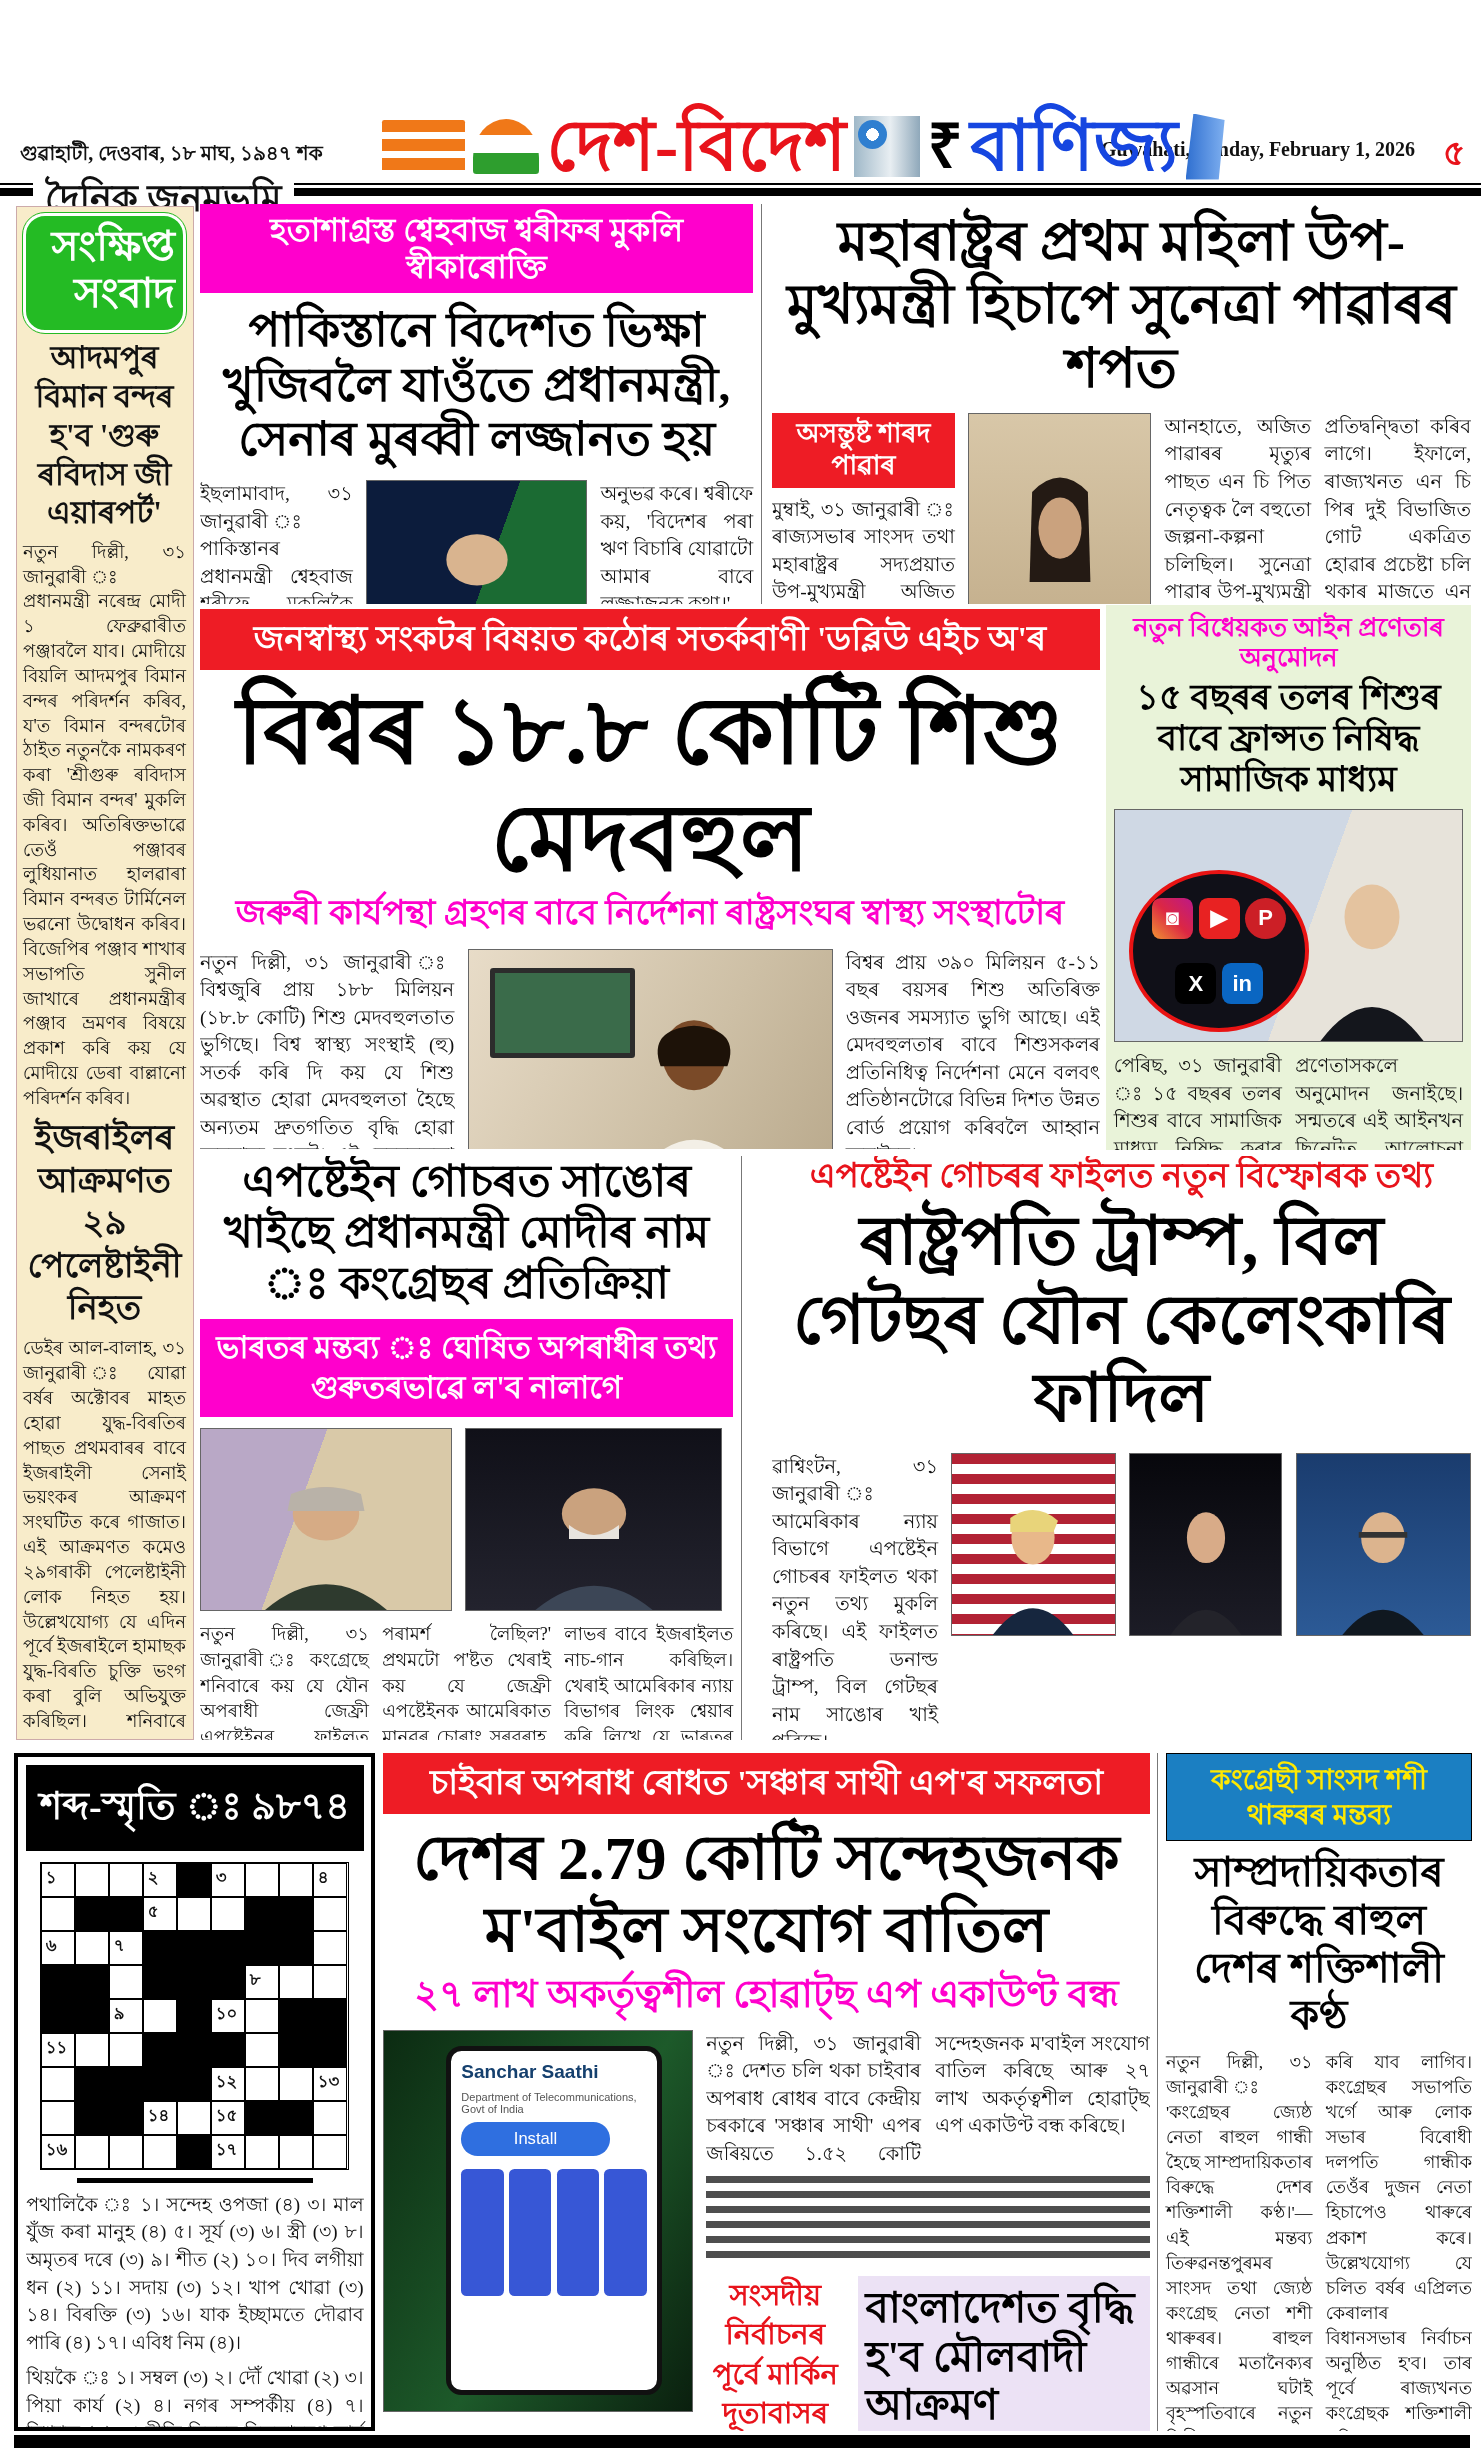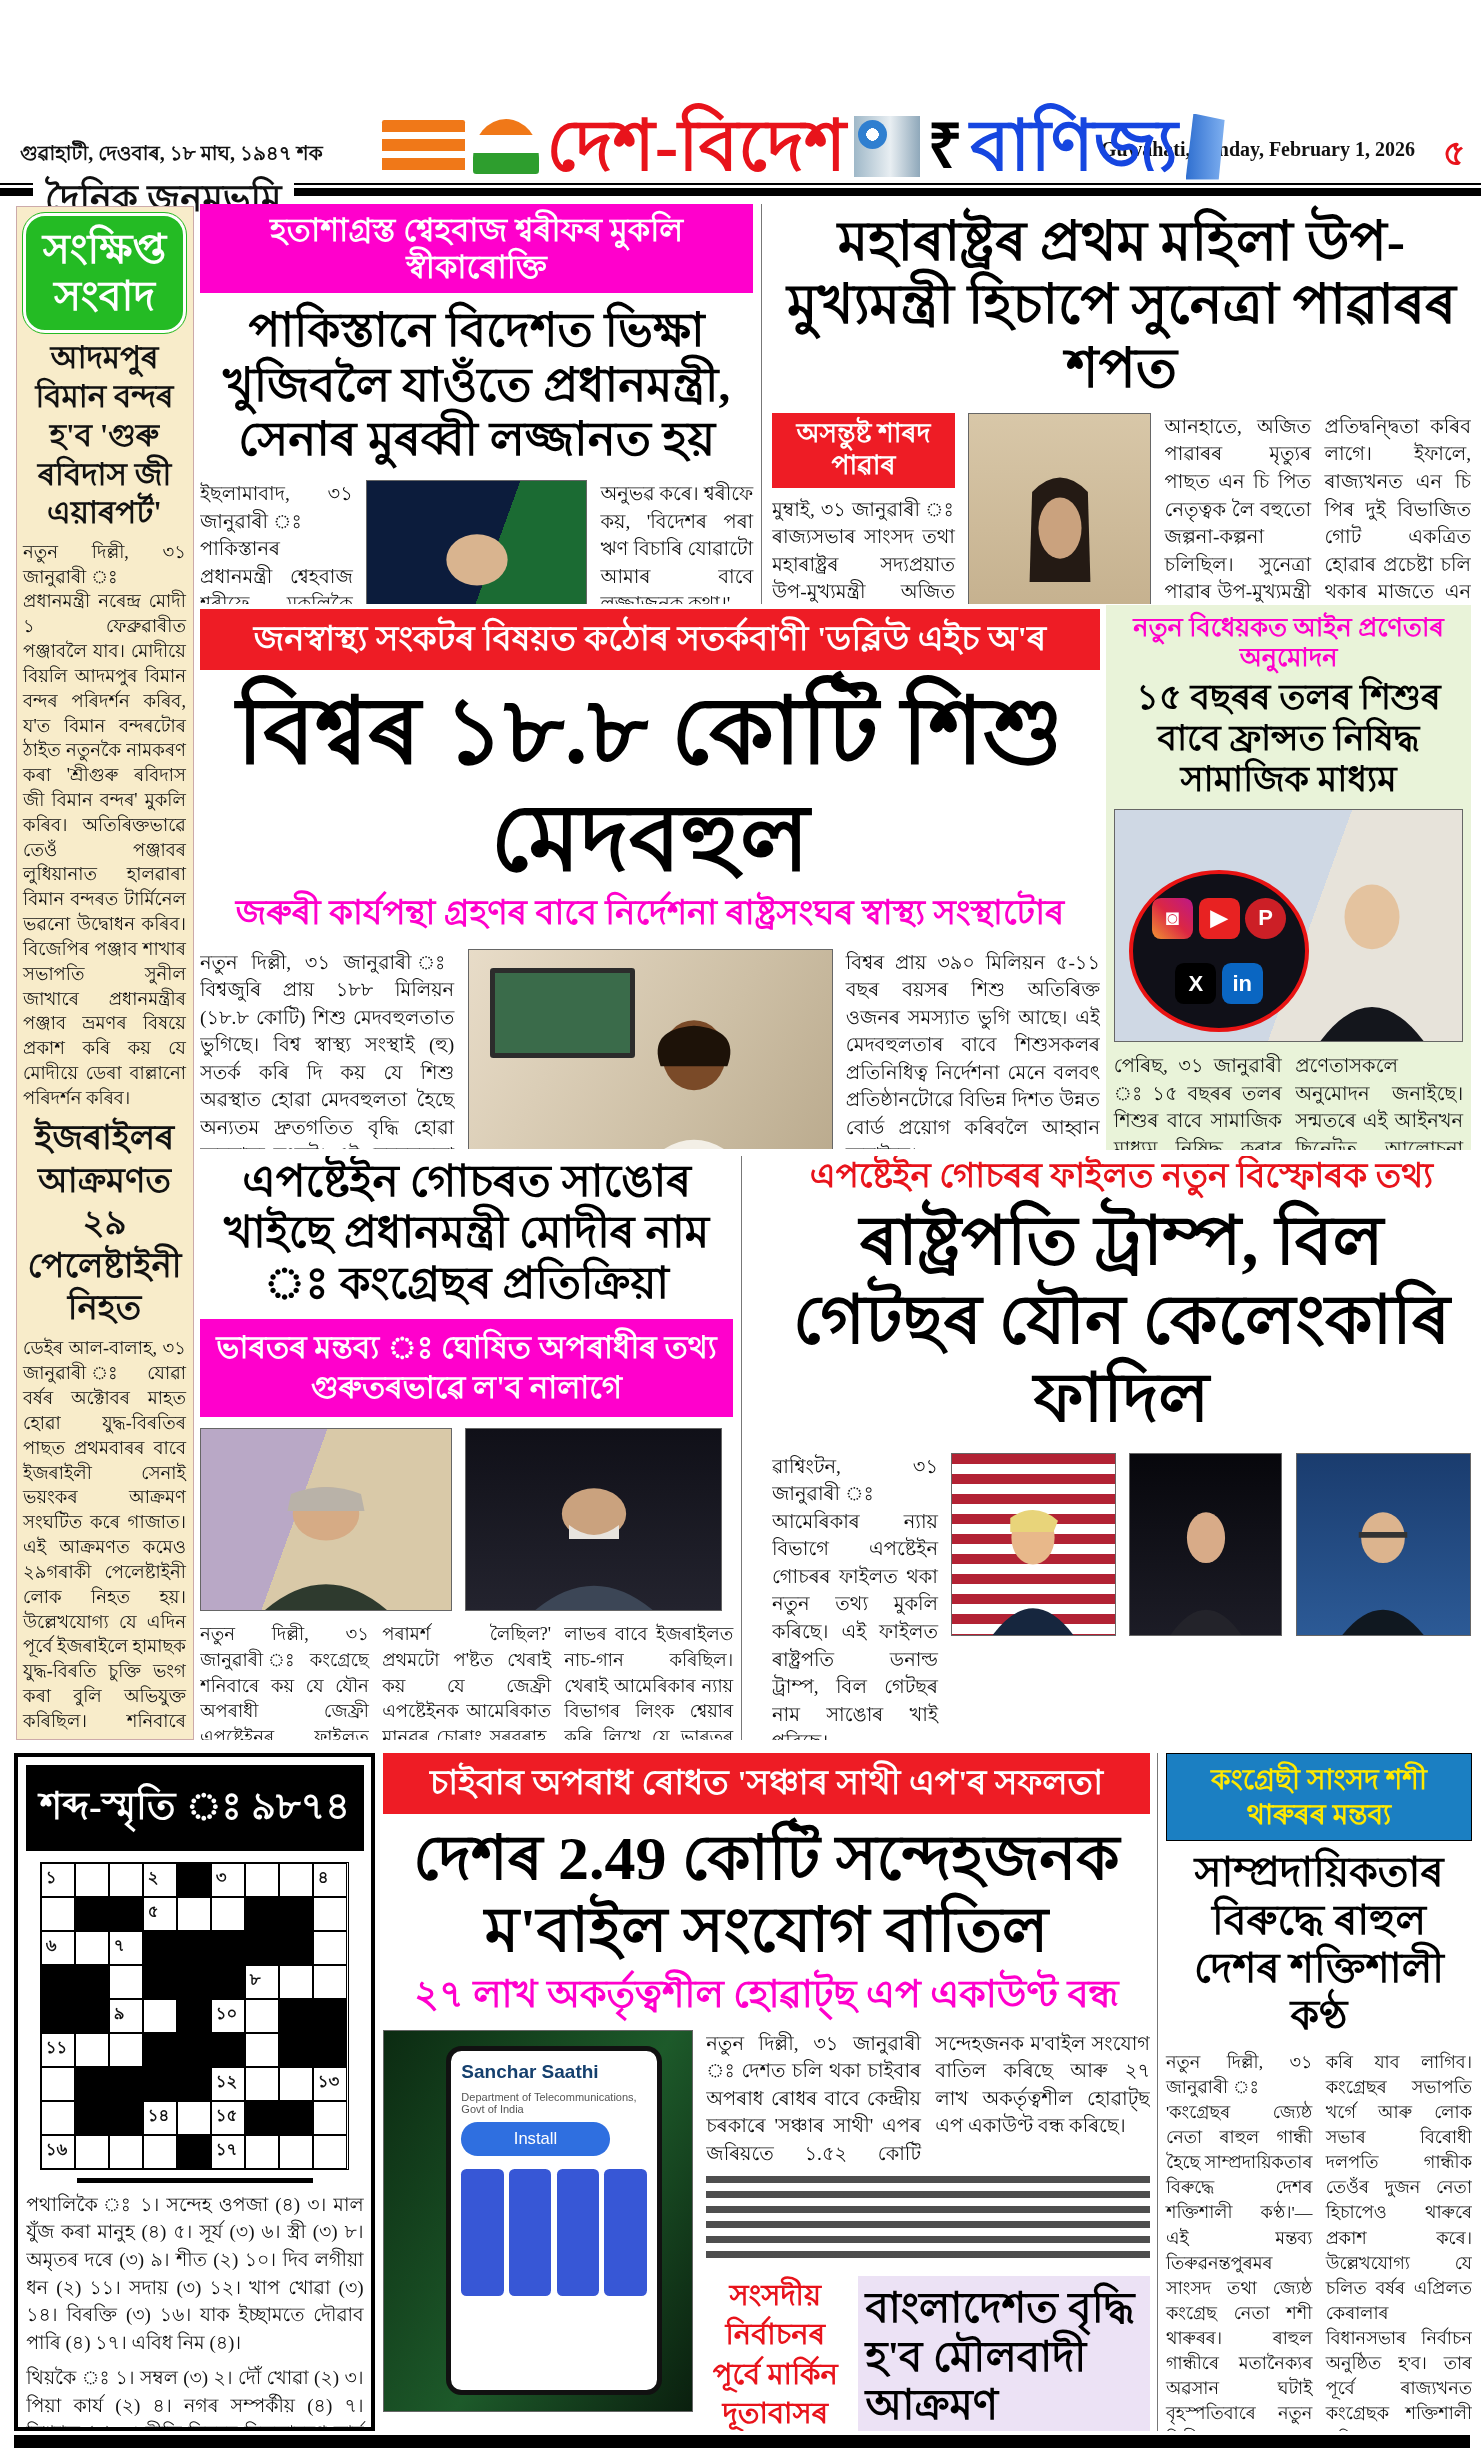--- a/index.html
+++ b/index.html
@@ -22,21 +22,21 @@
   .speed { width:83px; height:53px;
     background:repeating-linear-gradient(#f07818 0 12px, #fff 12px 19px); border-radius:2.2px; }
   .parl { width:66px; height:55px; background:linear-gradient(#f07818 0 30%, #ffffff 30% 62%, #2e9e2e 62% 100%); border-radius:50% 50% 3.3px 3.3px / 70% 70% 3.3px 3.3px; }
   .unb { width:66px; height:61px; background:linear-gradient(90deg,#9fb8c8,#e8eef2 55%,#8fa8ba); position:relative; }
   .unb::after { content:""; position:absolute; left:4.4px; top:4.4px; width:29px; height:29px; border-radius:50%;
      background:radial-gradient(circle at 50% 50%, #fff 0 30%, #2f7fd0 31% 100%); }
   .tower { width:39px; height:66px; background:linear-gradient(90deg,#2f6fd0,#7fb0f0); clip-path:polygon(0 100%,20% 0,100% 10%,85% 100%); }
   
   .sidebar { background:#f8ecca; border:0.6px solid #caa; padding:5.5px 6.6px; }
   .sb-title { background:#24bb24; color:#fff; border:3.3px solid #fff; outline:1.7px solid #24bb24;
-     border-radius:22px; font-size:41px; font-weight:bold; text-align:center; padding:10px 8px; line-height:1.15; }
+     border-radius:22px; font-size:41px; font-weight:bold; text-align:right; padding:10px 8px; line-height:1.15;font-family:Liberation Mono, monospace; }
   .sb-kicker { color:#e8131b; font-size:29px; font-weight:bold; text-align:center; line-height:1.2; margin-top:14.4px; }
   .sb-head { font-size:31px; font-weight:bold; text-align:center; line-height:1.25; margin-top:6.6px; }
   .sb-body { font-size:18px; line-height:1.38; text-align:justify; margin-top:6.6px; }
   
   .kicker-pink { background:#ff00cc; color:#fff; font-size:32px; font-weight:bold; text-align:center; padding:7.8px 4.4px; line-height:1.15; }
   .kicker-redtext { color:#e8131b; font-size:32px; font-weight:bold; text-align:center; line-height:1.15; }
   .banner-red { background:#ee1c25; color:#fff; font-size:34px; font-weight:bold; text-align:center; padding:10px 5.5px; line-height:1.2; }
   .banner-magenta { background:#ff00cc; color:#fff; font-size:31px; font-weight:bold; text-align:center; padding:8.9px 5.5px; line-height:1.3; }
   .banner-blue { background:#1b7fc2; color:#ffe900; font-size:28px; font-weight:bold; text-align:center; padding:7.8px 4.4px; border:1.7px solid #000; line-height:1.25; }
   .subhead-magenta { color:#ff00cc; font-size:34px; font-weight:bold; text-align:center; line-height:1.2; }
@@ -361,21 +361,21 @@
         <div class="cw-cell"></div>
       </div>
     <div class="cw-sep"></div>
     <div class="cw-clues">পথালিকৈ ঃ ১। সন্দেহ ওপজা (৪) ৩। মাল যুঁজ কৰা মানুহ (৪) ৫। সূৰ্য (৩) ৬। স্ত্ৰী (৩) ৮। অমৃতৰ দৰে (৩) ৯। শীত (২) ১০। দিব লগীয়া ধন (২) ১১। সদায় (৩) ১২। খাপ খোৱা (৩) ১৪। বিৰক্তি (৩) ১৬। যাক ইচ্ছামতে দৌৱাব পাৰি (৪) ১৭। এবিধ নিম (৪)।</div>
     <div class="cw-clues">থিয়কৈ ঃ ১। সম্বল (৩) ২। দৌঁ খোৱা (২) ৩। পিয়া কাৰ্য (২) ৪। নগৰ সম্পৰ্কীয় (৪) ৭। বিখ্যাত (৪) ৮। নীতি-নিয়মৰ বিৰুদ্ধাচৰণ কাৰ্য (৪) ১১। সঁহাৰি, উত্তৰ (৪) ১৩। শিক্ষা, প্ৰশিক্ষণ (৩) ১৪। উপাৰ্জন (২) ১৫। তিতা সোৱাদৰ পাতৰ এবিধ গছ (২)।</div>
 
   </div>
 
   <div class="abs" style="left:383px; top:1753px; width:767px; height:678px; overflow:hidden;">
     <div class="banner-red">চাইবাৰ অপৰাধ ৰোধত 'সঞ্চাৰ সাথী এপ'ৰ সফলতা</div>
-    <div class="headline" style="font-size:62px; margin-top:8.9px;">দেশৰ 2.49 কোটি সন্দেহজনক ম'বাইল সংযোগ বাতিল</div>
+    <div class="headline" style="font-size:62px; margin-top:8.9px;">দেশৰ 2.79 কোটি সন্দেহজনক ম'বাইল সংযোগ বাতিল</div>
     <div class="subhead-magenta" style="font-size:38px; margin-top:5.5px;">২৭ লাখ অকৰ্তৃত্বশীল হোৱাট্ছ এপ একাউণ্ট বন্ধ</div>
 
     <div class="cols" style="margin-top:12px; height:382px;">
       <div class="photo phone" style="width:310px; height:100%; flex:0 0 auto;">
         <div class="phone-screen">
           <div class="ph-logo">Sanchar Saathi</div>
           <div class="ph-sub">Department of Telecommunications, Govt of India</div>
           <div class="install">Install</div>
           <div class="ph-cards">
             <div class="ph-card"></div>

